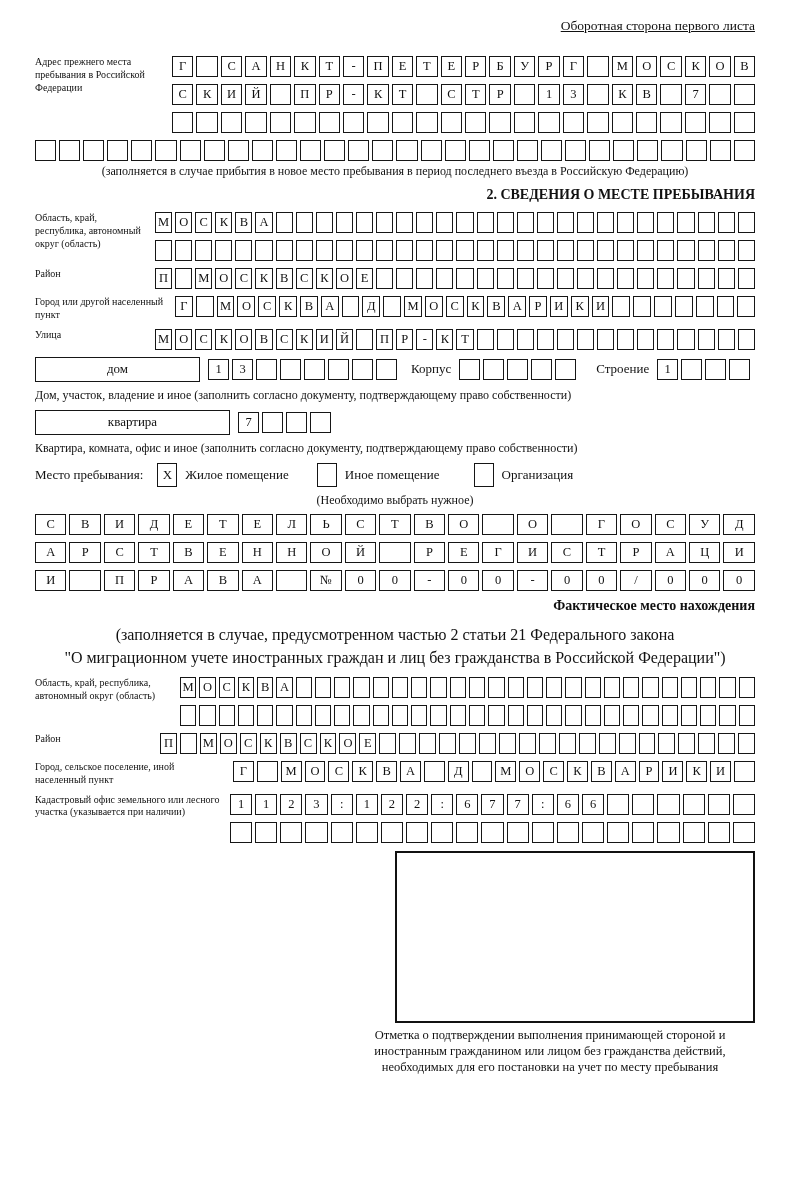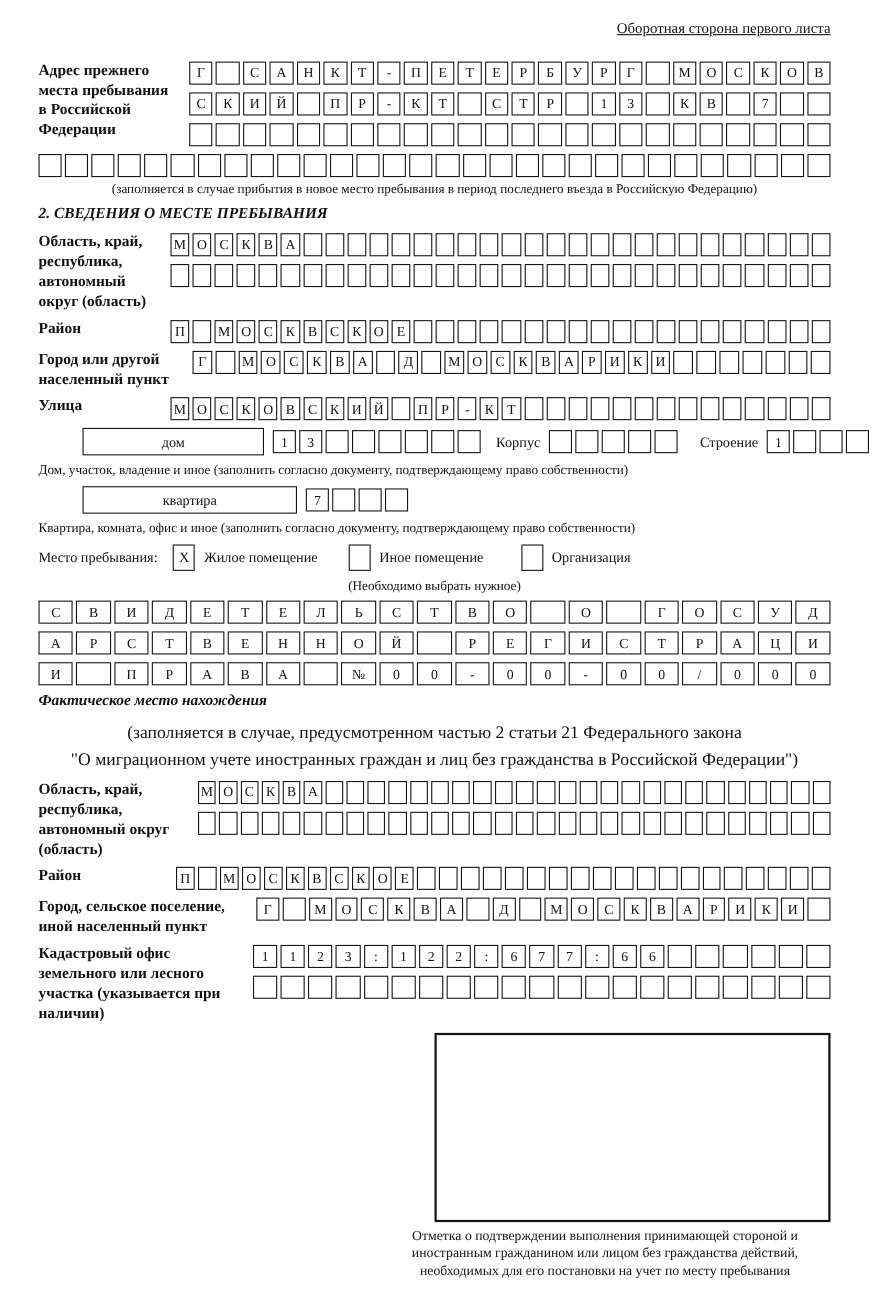--- a/index.html
+++ b/index.html
@@ -7,45 +7,45 @@
   body {
     width:800px; height:1180px;
     font-family:"Liberation Serif","DejaVu Serif",serif;
     color:#111;
     padding:18px 45px 10px 35px;
     overflow:hidden;
   }
   .side-note { text-align:right; font-size:13.5px; margin-bottom:22px;text-decoration:underline; }
 
   .field { display:flex; align-items:flex-start; margin-bottom:7px; }
-  .field-label { flex-shrink:0; font-size:14px; line-height:1.28; padding-right:10px;font-weight:bold; }
+  .field-label { flex-shrink:0; font-size:10px; line-height:1.28; padding-right:10px; }
   .lw120{width:120px} .lw125{width:125px} .lw137{width:137px} .lw140{width:140px}
   .lw145{width:145px} .lw195{width:195px} .lw198{width:198px} .lw215{width:215px}
   .cells-col { flex:1; display:flex; flex-direction:column; gap:7px; }
 
   .cells { display:flex; gap:3px; flex:1; min-width:0; }
   .cell {
     flex:1; min-width:0; height:21px;
     border:1.5px solid #161616; background:#fff;
     display:flex; align-items:center; justify-content:center;
     font-size:12.5px; line-height:1;
   }
   .cells-fixed { display:flex; gap:3px; flex:none; }
   .cells-fixed .cell { flex:0 0 21px; }
 
   .full-row { margin-top:7px; }
   .caption { font-size:12px; text-align:center; margin:3px 0 6px 0; }
   .caption-left { font-size:12px; text-align:left; margin:3px 0 7px 0; }
-  .sec-title { text-align:left; font-weight:bold; font-size:14px; margin:8px 0 9px 0;font-style:italic; }
+  .sec-title { text-align:right; font-weight:bold; font-size:14px; margin:8px 0 9px 0; }
 
   .inline-row { display:flex; align-items:center; margin-bottom:6px; font-size:13px; }
   .widebox {
     border:1.5px solid #161616; height:25px;
     display:flex; align-items:center; justify-content:center;
-    font-size:13px; flex-shrink:0; background:#fff;margin-left:40px;
+    font-size:13px; flex-shrink:0; background:#fff;
   }
   .gap8{width:8px; flex-shrink:0;} .gap14{width:14px; flex-shrink:0;} .gap20{width:20px; flex-shrink:0;}
   .small-label { font-size:13px; white-space:nowrap; }
 
   .checkbox {
     width:20px; height:24px; border:1.5px solid #161616;
     display:inline-flex; align-items:center; justify-content:center;
     font-size:13px; flex-shrink:0; background:#fff;
   }
   .opt-label { font-size:13px; margin:0 14px 0 8px; white-space:nowrap; }

